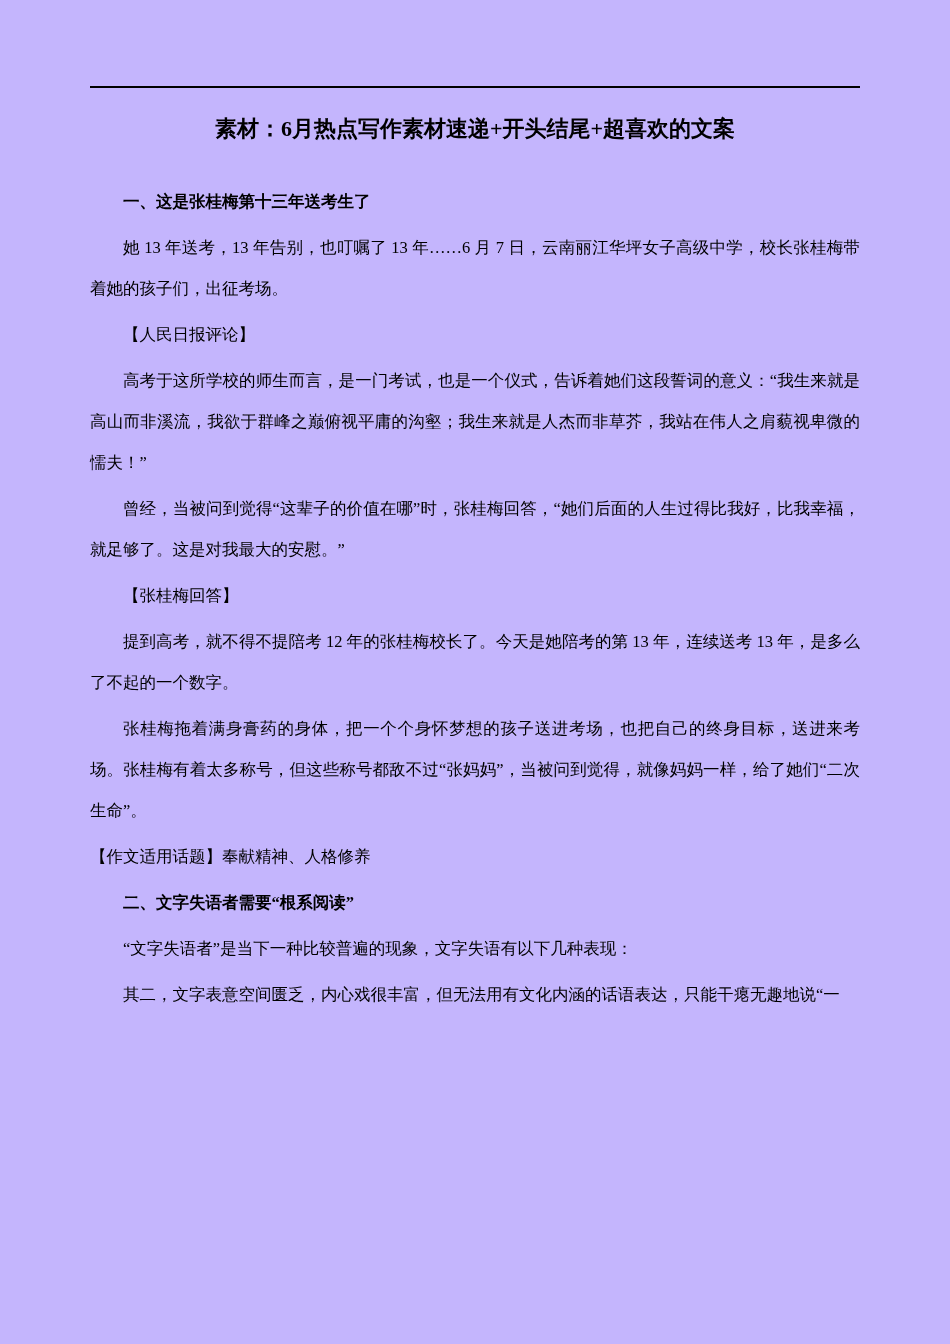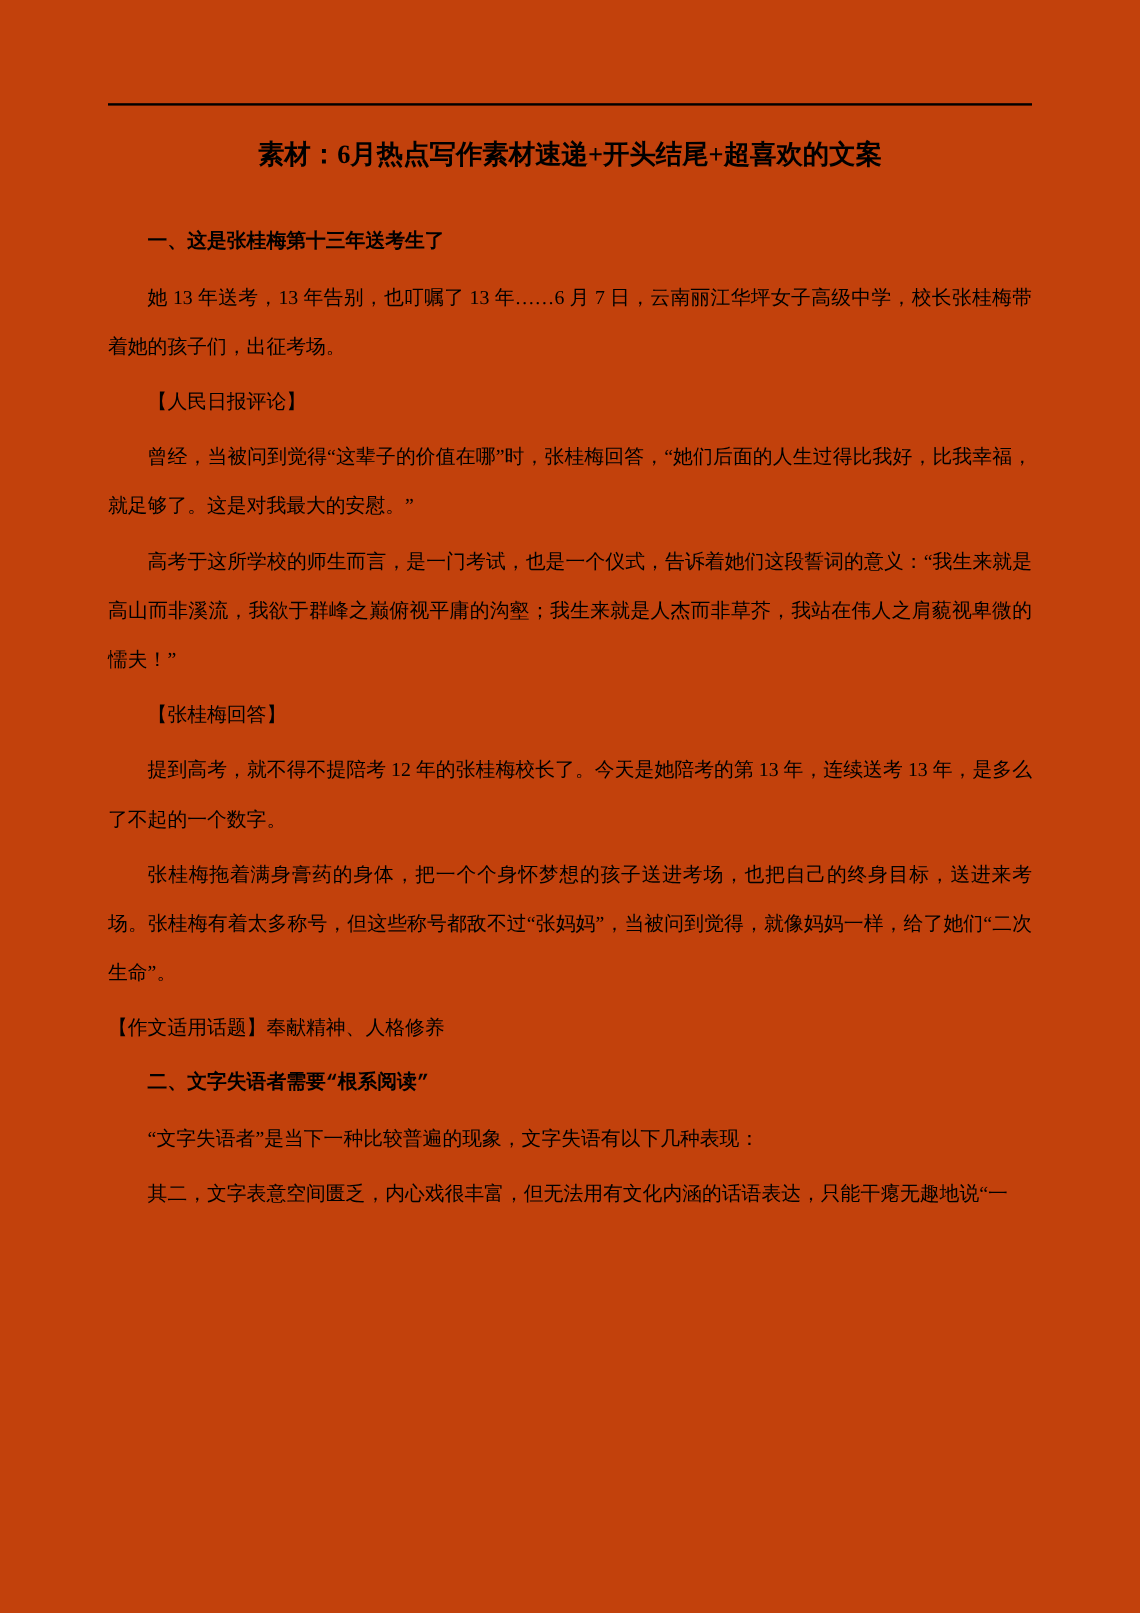--- a/index.html
+++ b/index.html
@@ -6,21 +6,21 @@
   html, body {
     margin: 0;
     padding: 0;
     background: #ffffff;
   }
   .page {
     position: relative;
     width: 950px;
     height: 1344px;
     margin: 0 auto;
-    background: #c2410c;
+    background: #c4b5fd;
     color: #000000;
     font-family: "Liberation Serif", "DejaVu Serif", serif;
     padding: 86px 90px 30px 90px;
     overflow: hidden;
   }
   .top-rule {
     border: none;
     border-top: 2px solid #000000;
     margin: 0 0 0 0;
     width: 100%;
@@ -42,35 +42,34 @@
     word-break: break-word;
   }
   .block + .block {
     margin-top: 5px;
   }
   .indent {
     text-indent: 2em;
   }
   .heading {
     font-weight: bold;
-    font-family: Liberation Mono, monospace;
   }
 </style>
 </head>
 <body>
 
 <div class="page">
   <hr class="top-rule">
   <h1 class="doc-title">素材：6月热点写作素材速递+开头结尾+超喜欢的文案</h1>
   <div class="doc-body">
       <p class="block indent heading">一、这是张桂梅第十三年送考生了</p>
       <p class="block indent">她 13 年送考，13 年告别，也叮嘱了 13 年……6 月 7 日，云南丽江华坪女子高级中学，校长张桂梅带着她的孩子们，出征考场。</p>
       <p class="block indent">【人民日报评论】</p>
+      <p class="block indent">高考于这所学校的师生而言，是一门考试，也是一个仪式，告诉着她们这段誓词的意义：“我生来就是高山而非溪流，我欲于群峰之巅俯视平庸的沟壑；我生来就是人杰而非草芥，我站在伟人之肩藐视卑微的懦夫！”</p>
       <p class="block indent">曾经，当被问到觉得“这辈子的价值在哪”时，张桂梅回答，“她们后面的人生过得比我好，比我幸福，就足够了。这是对我最大的安慰。”</p>
-      <p class="block indent">高考于这所学校的师生而言，是一门考试，也是一个仪式，告诉着她们这段誓词的意义：“我生来就是高山而非溪流，我欲于群峰之巅俯视平庸的沟壑；我生来就是人杰而非草芥，我站在伟人之肩藐视卑微的懦夫！”</p>
       <p class="block indent">【张桂梅回答】</p>
       <p class="block indent">提到高考，就不得不提陪考 12 年的张桂梅校长了。今天是她陪考的第 13 年，连续送考 13 年，是多么了不起的一个数字。</p>
       <p class="block indent">张桂梅拖着满身膏药的身体，把一个个身怀梦想的孩子送进考场，也把自己的终身目标，送进来考场。张桂梅有着太多称号，但这些称号都敌不过“张妈妈”，当被问到觉得，就像妈妈一样，给了她们“二次生命”。</p>
       <p class="block">【作文适用话题】奉献精神、人格修养</p>
       <p class="block indent heading">二、文字失语者需要“根系阅读”</p>
       <p class="block indent">“文字失语者”是当下一种比较普遍的现象，文字失语有以下几种表现：</p>
       <p class="block indent">其二，文字表意空间匮乏，内心戏很丰富，但无法用有文化内涵的话语表达，只能干瘪无趣地说“一</p>
     </div>
 </div>
 

